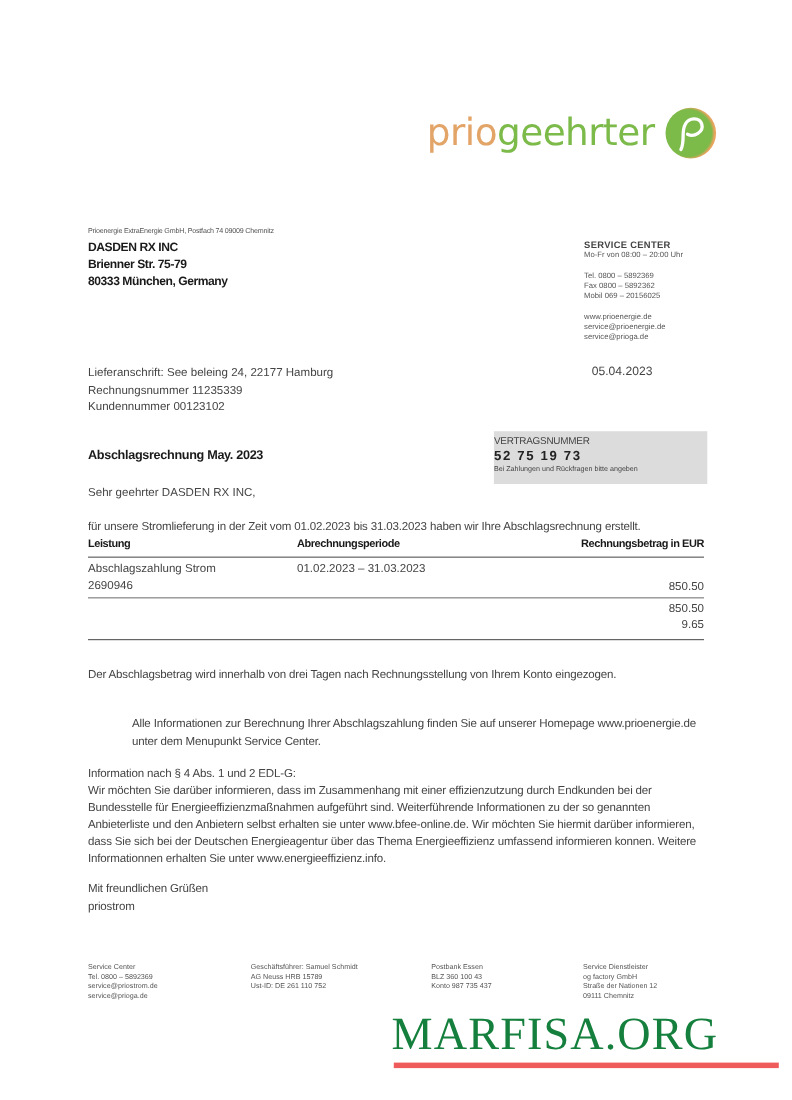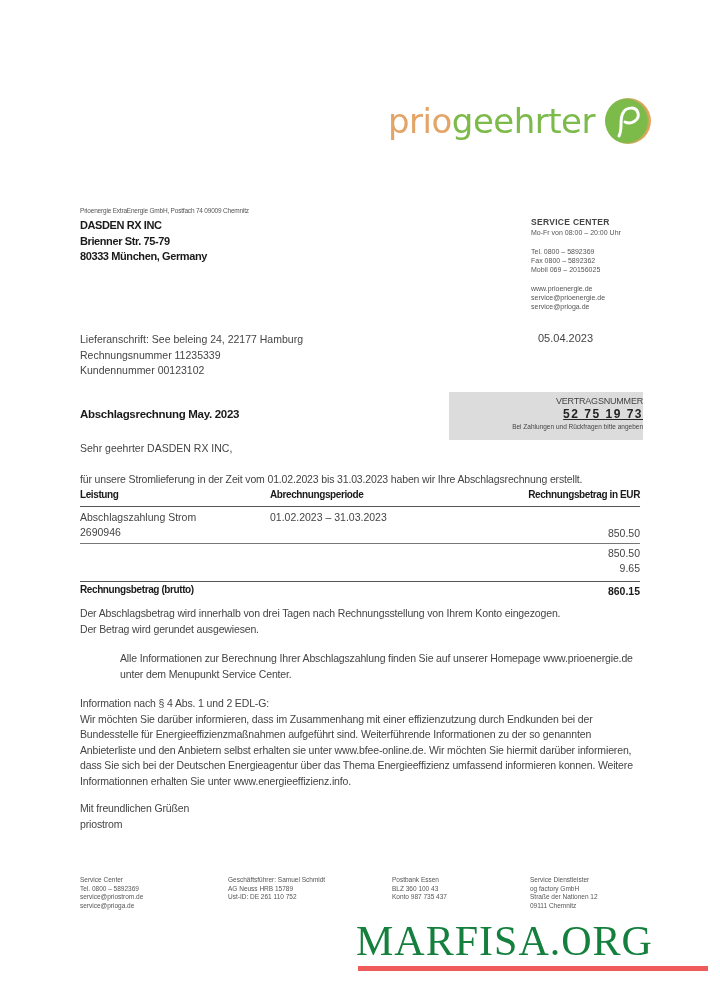--- a/index.html
+++ b/index.html
@@ -20,23 +20,23 @@
   .sender-line { left: 80px; top: 207px; font-size: 6.5px; color: #555; letter-spacing: -0.2px; }
   .recipient { left: 80px; top: 218px; font-size: 11px; font-weight: bold; color: #1a1a1a; line-height: 15.5px; letter-spacing: -0.4px; }
 
   .service { left: 531px; top: 218px; font-size: 7px; color: #555; line-height: 9px; }
   .service .title { font-weight: bold; font-size: 8.5px; color: #444; letter-spacing: 0.3px; margin-bottom: 1px; }
   .service .gap { height: 10px; }
 
   .meta { left: 80px; top: 332px; font-size: 10.5px; color: #444; line-height: 15.5px; }
   .date { left: 538px; top: 332px; font-size: 11px; color: #444; }
 
-  .contract-box { left: 449px; top: 392px; width: 194px; height: 48px; background: #dcdcdc; text-align: right; }
+  .contract-box { left: 449px; top: 392px; width: 194px; height: 48px; background: #dcdcdc; text-align: left; }
   .contract-box .lbl { font-size: 9px; color: #444; margin-top: 4px; letter-spacing: -0.2px; }
-  .contract-box .num { font-size: 12px; font-weight: bold; color: #222; letter-spacing: 1.5px; margin-top: 1px; text-decoration: underline; }
+  .contract-box .num { font-size: 12px; font-weight: bold; color: #222; letter-spacing: 1.5px; margin-top: 1px; }
   .contract-box .hint { font-size: 6.5px; color: #444; margin-top: 2px; }
 
   .doc-title { left: 80px; top: 408px; font-size: 11.5px; font-weight: bold; color: #1a1a1a; letter-spacing: -0.3px; }
   .salutation { left: 80px; top: 442px; font-size: 10.5px; color: #444; }
   .intro { left: 80px; top: 473px; font-size: 10.5px; color: #444; letter-spacing: -0.15px; }
 
   
   .tbl { left: 80px; top: 489px; width: 560px; font-size: 10.5px; color: #444; }
   .tbl .row { position: relative; width: 100%; }
   .tbl .hdr { height: 18px; font-weight: bold; color: #1a1a1a; font-size: 10px; letter-spacing: -0.4px; border-bottom: 1.5px solid #555; }
@@ -130,29 +130,24 @@
       <div>Abschlagszahlung Strom</div>
       <div>2690946</div>
     </div>
     <span class="c2">01.02.2023 – 31.03.2023</span>
     <span class="c3">850.50</span>
   </div>
   <div class="row sub">
     <span class="c3 c3a">850.50</span>
     <span class="c3 c3b">9.65</span>
   </div>
-  <div class="row total">
-    <span class="c1">Rechnungsbetrag (brutto)</span>
-    <span class="c3">860.15</span>
-  </div>
 </div>
 
 <div class="abs para p1">
   <div>Der Abschlagsbetrag wird innerhalb von drei Tagen nach Rechnungsstellung von Ihrem Konto eingezogen.</div>
-  <div>Der Betrag wird gerundet ausgewiesen.</div>
 </div>
 <div class="abs para p2">
   <div>Alle Informationen zur Berechnung Ihrer Abschlagszahlung finden Sie auf unserer Homepage www.prioenergie.de</div>
   <div>unter dem Menupunkt Service Center.</div>
 </div>
 <div class="abs para p3">
   <div>Information nach § 4 Abs. 1 und 2 EDL-G:</div>
   <div>Wir möchten Sie darüber informieren, dass im Zusammenhang mit einer effizienzutzung durch Endkunden bei der Bundesstelle für Energieeffizienzmaßnahmen aufgeführt sind. Weiterführende Informationen zu der so genannten Anbieterliste und den Anbietern selbst erhalten sie unter www.bfee-online.de. Wir möchten Sie hiermit darüber informieren, dass Sie sich bei der Deutschen Energieagentur über das Thema Energieeffizienz umfassend informieren konnen. Weitere Informationnen erhalten Sie unter www.energieeffizienz.info.</div>
 </div>
 <div class="abs para closing">

